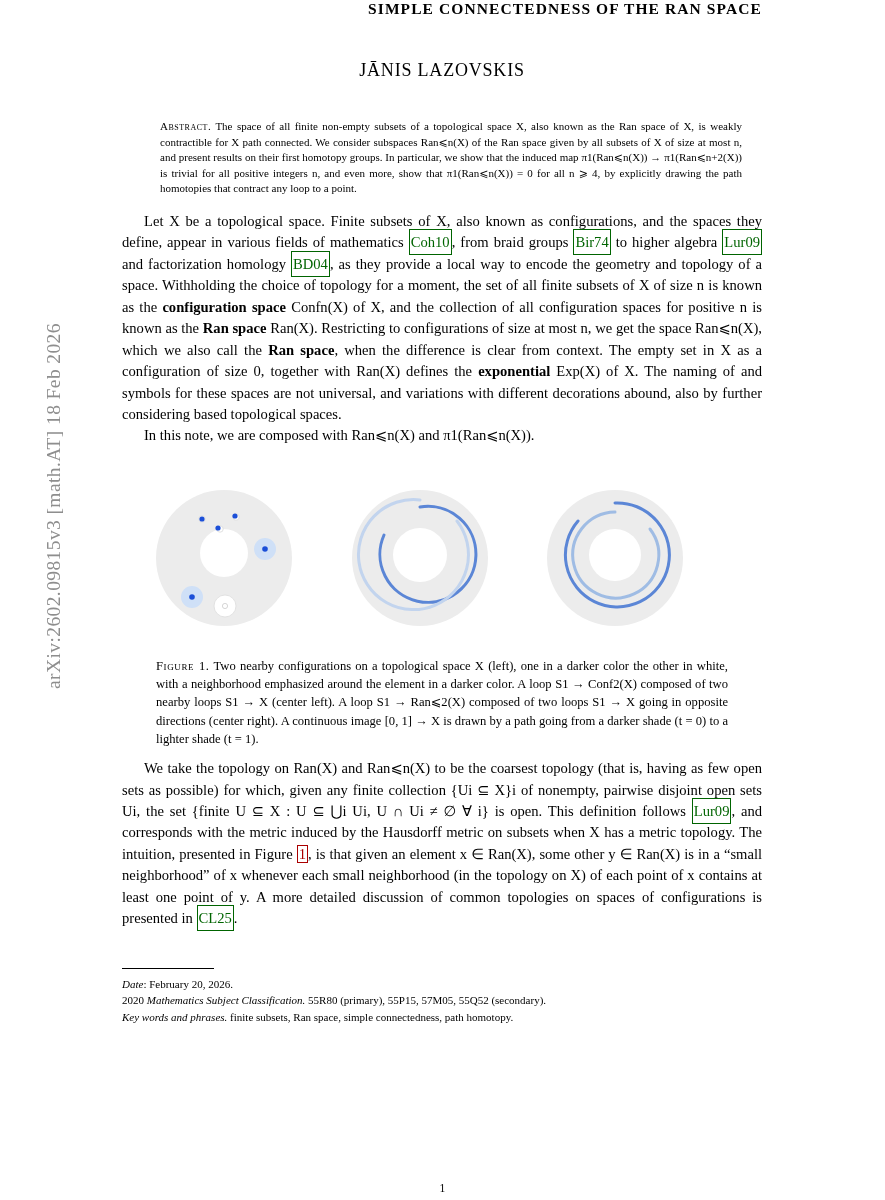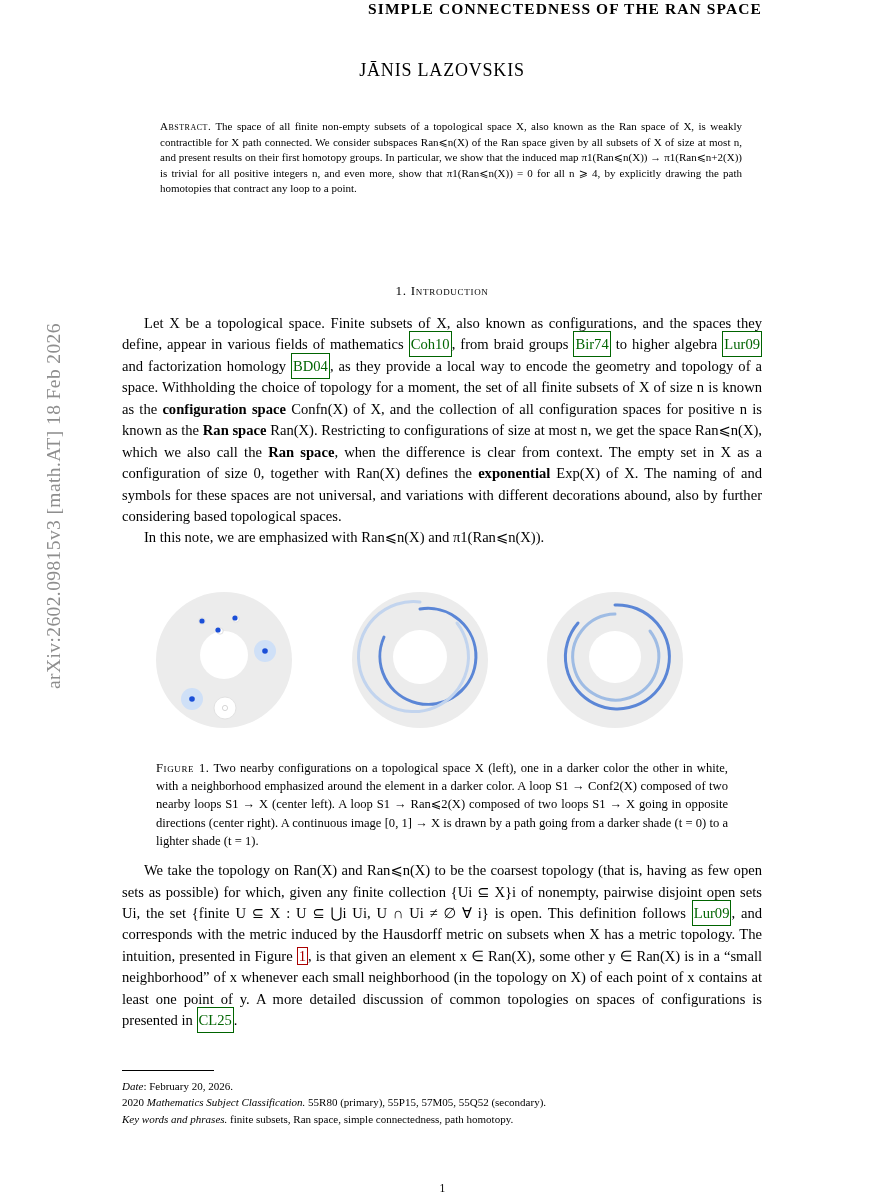--- a/index.html
+++ b/index.html
@@ -155,28 +155,24 @@
   <div class="content">
 
     <div class="title">SIMPLE CONNECTEDNESS OF THE RAN SPACE</div>
 
     <div class="author">JĀNIS LAZOVSKIS</div>
 
     <div class="abstract">
       <span class="ab-head">Abstract.</span><span> The space of all finite non-empty subsets of a topological space X, also known as the Ran space of X, is weakly contractible for X path connected. We consider subspaces Ran⩽n(X) of the Ran space given by all subsets of X of size at most n, and present results on their first homotopy groups. In particular, we show that the induced map π1(Ran⩽n(X)) → π1(Ran⩽n+2(X)) is trivial for all positive integers n, and even more, show that π1(Ran⩽n(X)) = 0 for all n ⩾ 4, by explicitly drawing the path homotopies that contract any loop to a point.</span>
     </div>
 
-    <div class="section-head">
-      <span>1.</span>
-      <span>Introduction</span>
-    </div>
 
     <div class="body-text">
       <p><span>Let X be a topological space. Finite subsets of X, also known as configurations, and the spaces they define, appear in various fields of mathematics </span><span class="cite">Coh10</span><span>, from braid groups </span><span class="cite">Bir74</span><span> to higher algebra </span><span class="cite">Lur09</span><span> and factorization homology </span><span class="cite">BD04</span><span>, as they provide a local way to encode the geometry and topology of a space. Withholding the choice of topology for a moment, the set of all finite subsets of X of size n is known as the </span><span class="bf">configuration space</span><span> Confn(X) of X, and the collection of all configuration spaces for positive n is known as the </span><span class="bf">Ran space</span><span> Ran(X). Restricting to configurations of size at most n, we get the space Ran⩽n(X), which we also call the </span><span class="bf">Ran space</span><span>, when the difference is clear from context. The empty set in X as a configuration of size 0, together with Ran(X) defines the </span><span class="bf">exponential</span><span> Exp(X) of X. The naming of and symbols for these spaces are not universal, and variations with different decorations abound, also by further considering based topological spaces.</span></p>
-      <p><span>In this note, we are emphasized with Ran⩽n(X) and π1(Ran⩽n(X)).</span></p>
+      <p><span>In this note, we are composed with Ran⩽n(X) and π1(Ran⩽n(X)).</span></p>
     </div>
 
     <div class="figure-wrap">
       <svg class="fig-svg" width="620" height="170" viewBox="0 0 620 170">
 
         <g>
           <circle cx="92" cy="85" r="68" fill="#ececec"></circle>
           <circle cx="92" cy="80" r="24" fill="#ffffff"></circle>
 
           <circle cx="70" cy="46" r="3.2" fill="#ffffff" stroke="#d8d8d8" stroke-width="0.8"></circle>

